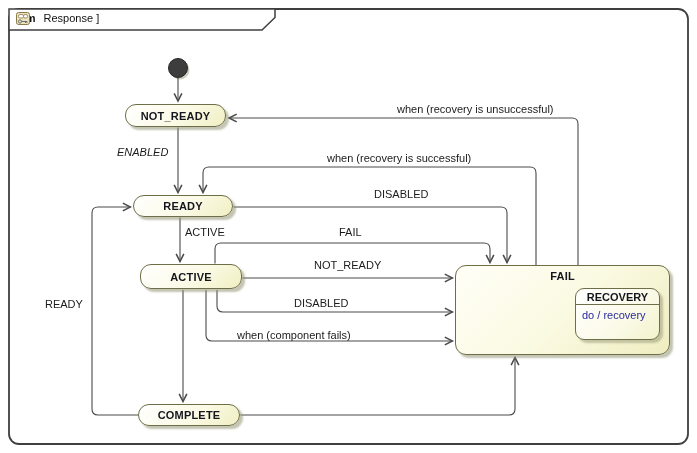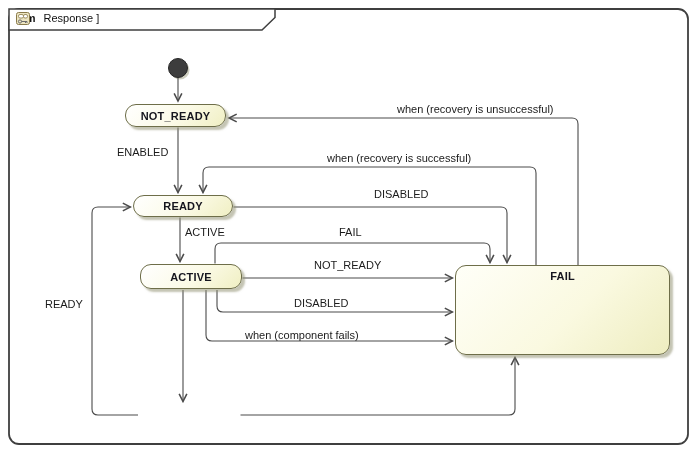--- a/index.html
+++ b/index.html
@@ -96,29 +96,36 @@
 
   <div class="state" style="left:125px;top:104px;width:101px;height:23px;">
     <span>NOT_READY</span>
   </div>
   <div class="state" style="left:133px;top:195px;width:100px;height:22px;">
     <span>READY</span>
   </div>
   <div class="state" style="left:140px;top:264px;width:102px;height:25px;">
     <span>ACTIVE</span>
   </div>
+  <div class="state" style="left:138px;top:404px;width:102px;height:22px;">
+    <span>COMPLETE</span>
+  </div>
 
   <div class="state composite" style="left:455px;top:265px;width:215px;height:90px;">
     <div class="composite-title">FAIL</div>
   </div>
+  <div class="substate" style="left:575px;top:288px;width:85px;height:52px;">
+    <div class="substate-title">RECOVERY</div>
+    <div class="substate-body">do / recovery</div>
+  </div>
 
-  <span class="tlabel" style="left:117px;top:146px;">ENABLED</span>
+  <span class="tlabel" style="left:117px;top:146px;font-style:italic;">ENABLED</span>
   <span class="tlabel" style="left:185px;top:226px;">ACTIVE</span>
   <span class="tlabel" style="left:45px;top:298px;">READY</span>
   <span class="tlabel" style="left:397px;top:103px;">when (recovery is unsuccessful)</span>
   <span class="tlabel" style="left:327px;top:152px;">when (recovery is successful)</span>
   <span class="tlabel" style="left:374px;top:188px;">DISABLED</span>
   <span class="tlabel" style="left:339px;top:226px;">FAIL</span>
   <span class="tlabel" style="left:314px;top:259px;">NOT_READY</span>
   <span class="tlabel" style="left:294px;top:297px;">DISABLED</span>
-  <span class="tlabel" style="left:245px;top:329px;">when (component fails)</span>
+  <span class="tlabel" style="left:237px;top:329px;">when (component fails)</span>
 
 </div>
 
 </body></html>

